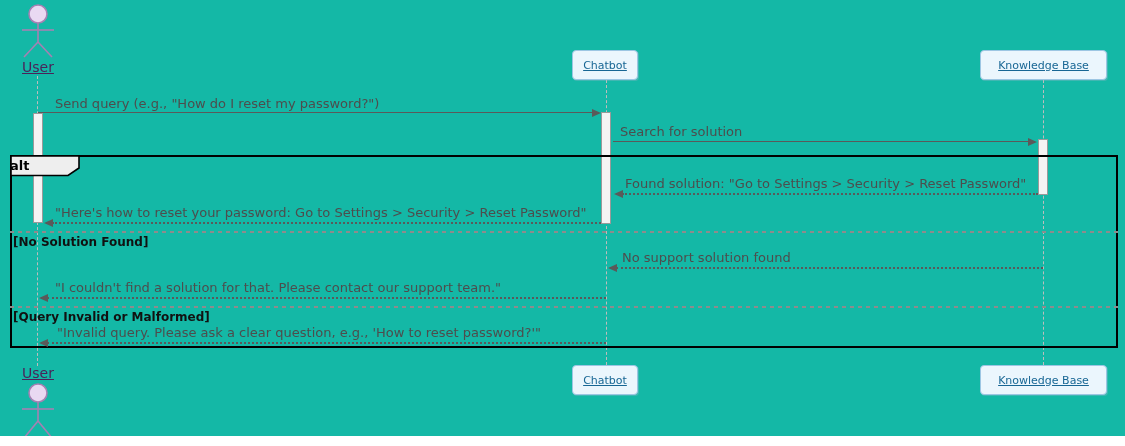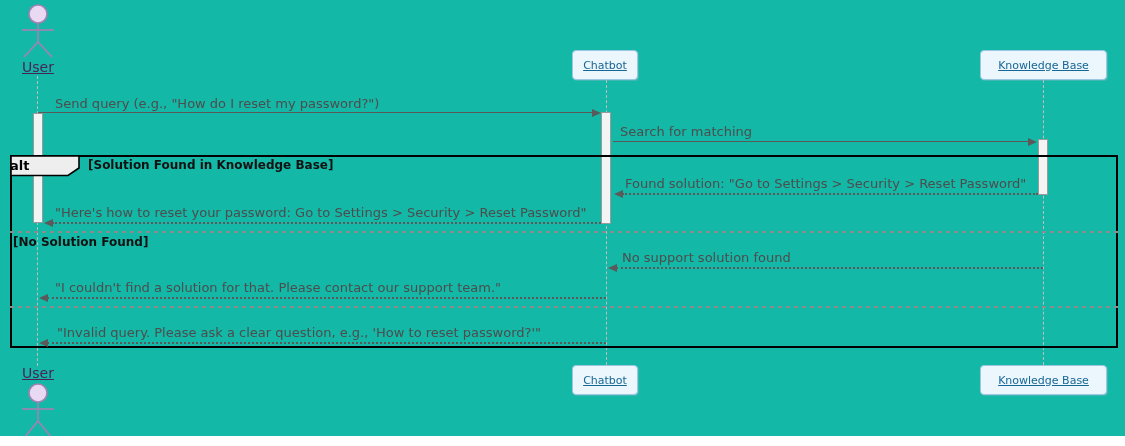--- a/index.html
+++ b/index.html
@@ -87,32 +87,31 @@
 
   
   <div class="group">
     <div class="msg-label" style="left:55px; top:96px;">Send query (e.g., "How do I reset my password?")</div>
     <div class="line solid" style="left:38px; top:112px; width:554px;"></div>
     <div class="arrowhead right" style="left:592px; top:109px;"></div>
   </div>
 
   
   <div class="group">
-    <div class="msg-label" style="left:620px; top:124px;">Search for matching</div>
+    <div class="msg-label" style="left:620px; top:124px;">Search for solution</div>
     <div class="line solid" style="left:613px; top:141px; width:415px;"></div>
     <div class="arrowhead right" style="left:1028px; top:138px;"></div>
   </div>
 
   
   <div class="frame" style="left:10px; top:155px; width:1108px; height:193px;"></div>
   <svg style="position:absolute; left:10px; top:155px;" width="72" height="22" viewBox="0 0 72 22">
     <path d="M1,1 H69 V13 L58,20.5 H1 Z" fill="#EEEEEE" stroke="#000" stroke-width="1.6"></path>
   </svg>
   <div class="frame-tag-text" style="left:10px; top:158px;">alt</div>
-  <div class="guard" style="left:88px; top:158px;">[Solution Found in Knowledge Base]</div>
 
   
   <div class="group">
     <div class="msg-label" style="left:625px; top:176px;">Found solution: "Go to Settings &gt; Security &gt; Reset Password"</div>
     <div class="line dotted" style="left:622px; top:193px; width:416px;"></div>
     <div class="arrowhead left" style="left:614px; top:190px;"></div>
   </div>
 
   
   <div class="group">
@@ -134,20 +133,21 @@
 
   
   <div class="group">
     <div class="msg-label" style="left:55px; top:280px;">"I couldn't find a solution for that. Please contact our support team."</div>
     <div class="line dotted" style="left:47px; top:297px; width:559px;"></div>
     <div class="arrowhead left" style="left:39px; top:294px;"></div>
   </div>
 
   
   <div class="divider" style="left:10px; top:306px; width:1108px;"></div>
+  <div class="guard" style="left:13px; top:310px;">[Query Invalid or Malformed]</div>
 
   
   <div class="group">
     <div class="msg-label" style="left:57px; top:325px;">"Invalid query. Please ask a clear question, e.g., 'How to reset password?'"</div>
     <div class="line dotted" style="left:47px; top:342px; width:559px;"></div>
     <div class="arrowhead left" style="left:39px; top:339px;"></div>
   </div>
 
   
   <div class="group">

